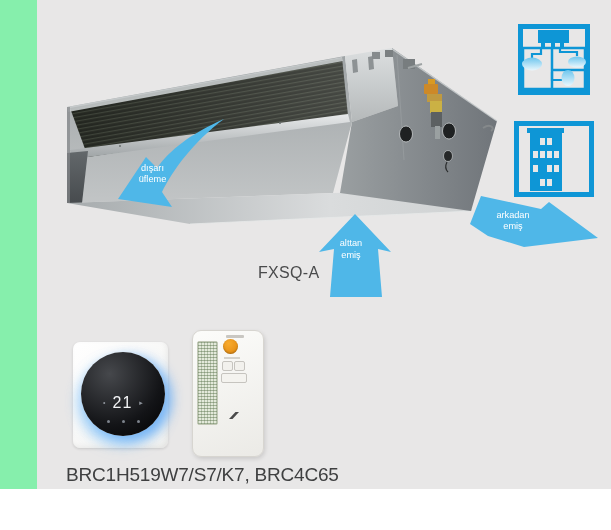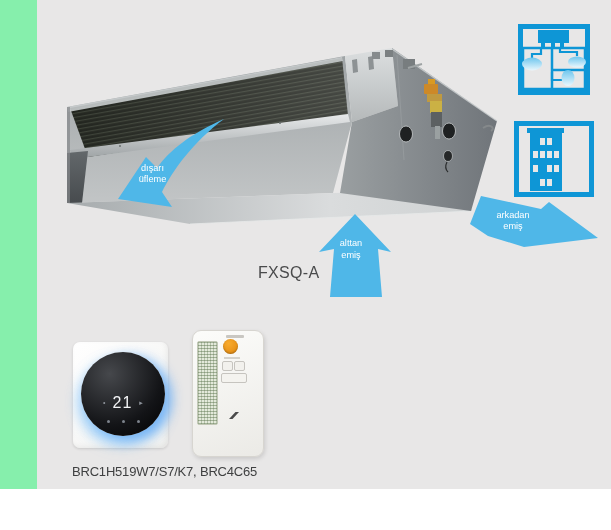--- a/index.html
+++ b/index.html
@@ -2,21 +2,21 @@
 <html style="--arrow: #4fb7e8; --icon: #0e96d6;"><head>
 <meta charset="utf-8">
 <style>
   html,body{margin:0;padding:0;background:#fff;font-family:"Liberation Sans",sans-serif;}
   .stage{position:relative;width:611px;height:489px;background:#86efac;overflow:hidden;}
   .panel{position:absolute;left:37px;top:0;width:574px;height:506px;background:#e8e7e7;}
   .layer{position:absolute;left:0;top:0;width:611px;height:530px;pointer-events:none;}
   .fill-arrow{fill:var(--arrow,#4fb7e8);}
   .arrow-label{fill:#ffffff;font-family:"Liberation Sans",sans-serif;font-size:9.2px;text-anchor:middle;}
   .model-label{position:absolute;left:258px;top:264px;font-size:16px;color:#4a4b4c;letter-spacing:.3px;}
-  .caption{position:absolute;left:72px;top:464px;font-size:13px;color:#3f4041;letter-spacing:-.2px;}
+  .caption{position:absolute;left:66px;top:464px;font-size:19px;color:#3f4041;letter-spacing:-.2px;}
   .feature-icon{position:absolute;}
   .icon-stroke{stroke:var(--icon,#0e96d6);fill:none;}
   .icon-fill{fill:var(--icon,#0e96d6);}
   
   .madoka{position:absolute;left:73px;top:342px;width:95px;height:106px;border-radius:7px;
     background:linear-gradient(135deg,#ffffff,#f1f1ef);box-shadow:0 1px 3px rgba(0,0,0,.14),inset -2px -2px 5px rgba(0,0,0,.05);}
   .madoka-circle{position:absolute;left:8px;top:10px;width:84px;height:84px;border-radius:50%;
     background:radial-gradient(circle at 34% 26%,#46484c,#131417 62%,#000 100%);
     box-shadow:7px 4px 12px rgba(110,175,245,.85),0 9px 14px rgba(130,195,250,.6),-5px 7px 12px rgba(150,205,250,.38);
     display:flex;align-items:center;justify-content:center;}

